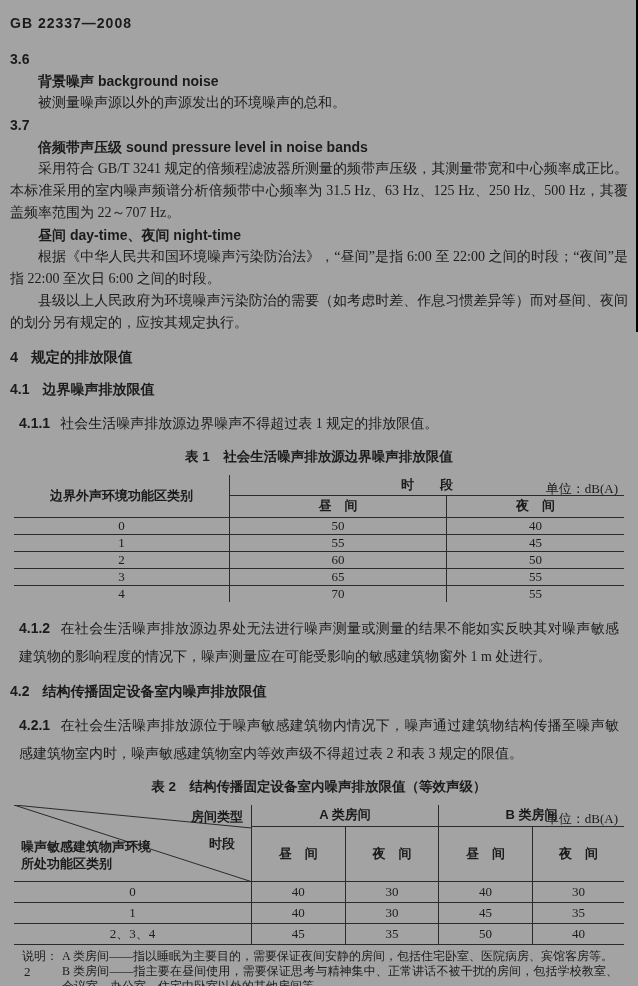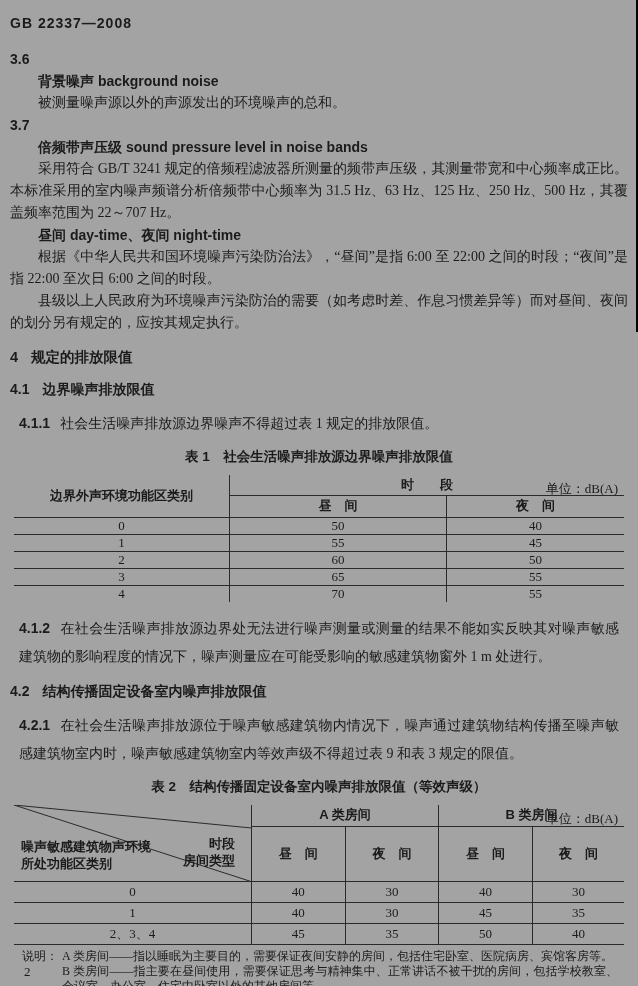--- a/index.html
+++ b/index.html
@@ -34,21 +34,21 @@
   th { font-family:"Liberation Sans","DejaVu Sans",sans-serif; font-weight:700; }
   .t1 .hr { height:22px; }
   .t1 .dr { height:17px; }
   .t2 .h1 { height:24px; }
   .t2 .h2 { height:55px; }
   .t2 .dr { height:21px; }
 
   .diag { position:relative; padding:0; }
   .diag svg { position:absolute; left:0; top:0; width:100%; height:100%; display:block; }
   .diag line { stroke:#2a2a2a; stroke-width:1; vector-effect:non-scaling-stroke; }
-  .d-top { position:absolute; top:3px; right:16px; font-family:Liberation Mono, monospace; font-weight:700; font-size:13px;margin-top:44px; }
+  .d-top { position:absolute; top:3px; right:8px; font-family:Liberation Mono, monospace; font-weight:700; font-size:13px; }
   .d-mid { position:absolute; top:30px; right:16px; font-family:"Liberation Sans","DejaVu Sans",sans-serif; font-weight:700; font-size:13px; }
   .d-bot { position:absolute; left:7px; bottom:9px; text-align:left; font-family:"Liberation Sans","DejaVu Sans",sans-serif; font-weight:700; font-size:13px; line-height:17px; }
   .d-bot span { display:block; }
 
   .note-cell { text-align:left; padding:4px 6px 5px 8px; }
   .note-flex { display:flex; }
   .note-label { flex:0 0 40px; font-size:12px; line-height:15px; }
   .note-body { flex:1; }
   .note-body p { margin:0; font-size:12px; line-height:15px; text-align:justify; }
 
@@ -133,21 +133,21 @@
   </tbody>
     </table>
 
   <p class="clause-p mt8"><b class="cnum">4.1.2</b><span>在社会生活噪声排放源边界处无法进行噪声测量或测量的结果不能如实反映其对噪声敏感建筑物的影响程度的情况下，噪声测量应在可能受影响的敏感建筑物窗外 1 m 处进行。</span></p>
 
 
   <div class="h-sub">
     <span class="n">4.2</span><span class="t">结构传播固定设备室内噪声排放限值</span>
   </div>
 
-  <p class="clause-p"><b class="cnum">4.2.1</b><span>在社会生活噪声排放源位于噪声敏感建筑物内情况下，噪声通过建筑物结构传播至噪声敏感建筑物室内时，噪声敏感建筑物室内等效声级不得超过表 9 和表 3 规定的限值。</span></p>
+  <p class="clause-p"><b class="cnum">4.2.1</b><span>在社会生活噪声排放源位于噪声敏感建筑物内情况下，噪声通过建筑物结构传播至噪声敏感建筑物室内时，噪声敏感建筑物室内等效声级不得超过表 2 和表 3 规定的限值。</span></p>
 
   <div class="tbl-cap">
     <span class="cap-text">表 2　结构传播固定设备室内噪声排放限值（等效声级）</span>
     <span class="unit">单位：dB(A)</span>
   </div>
 
   <table class="t2">
     <colgroup>
         <col style="width:39%">
         <col style="width:15.25%">

